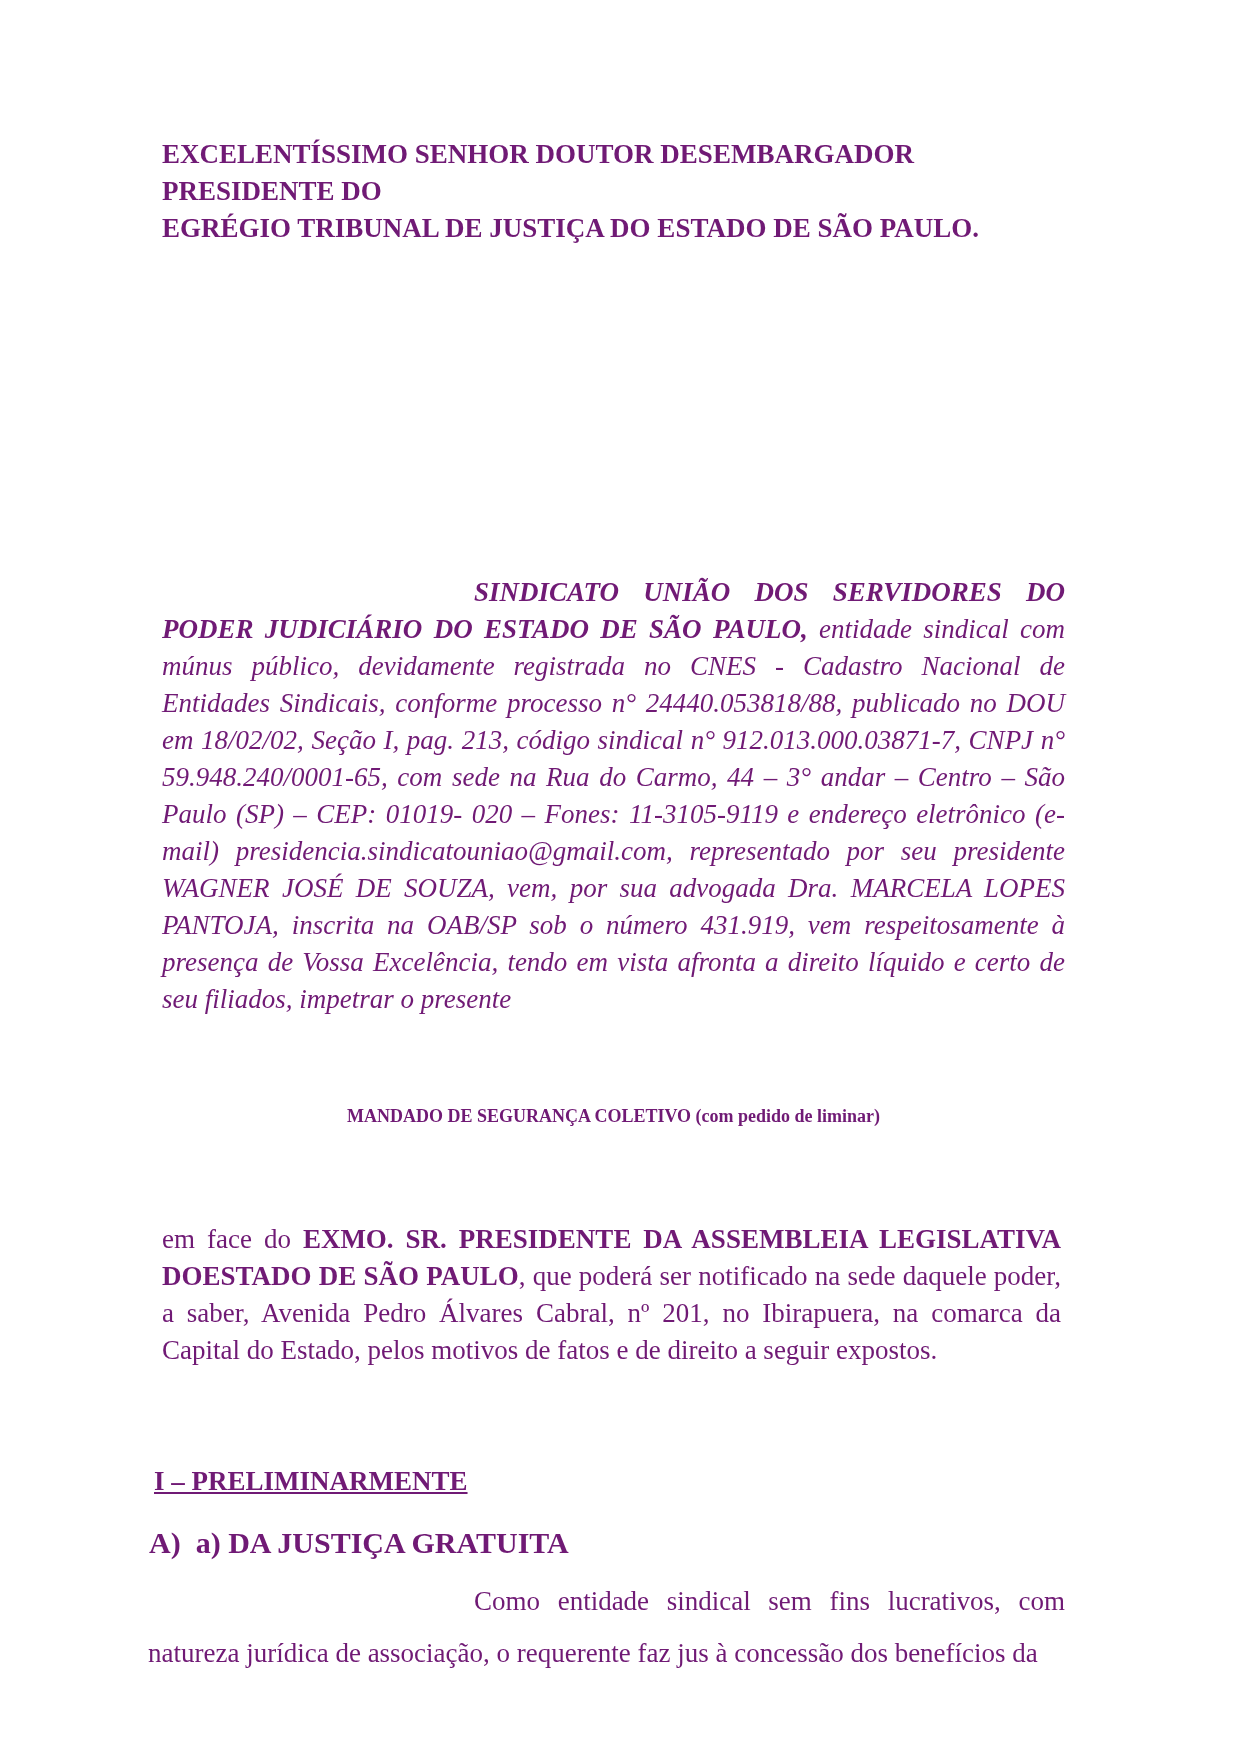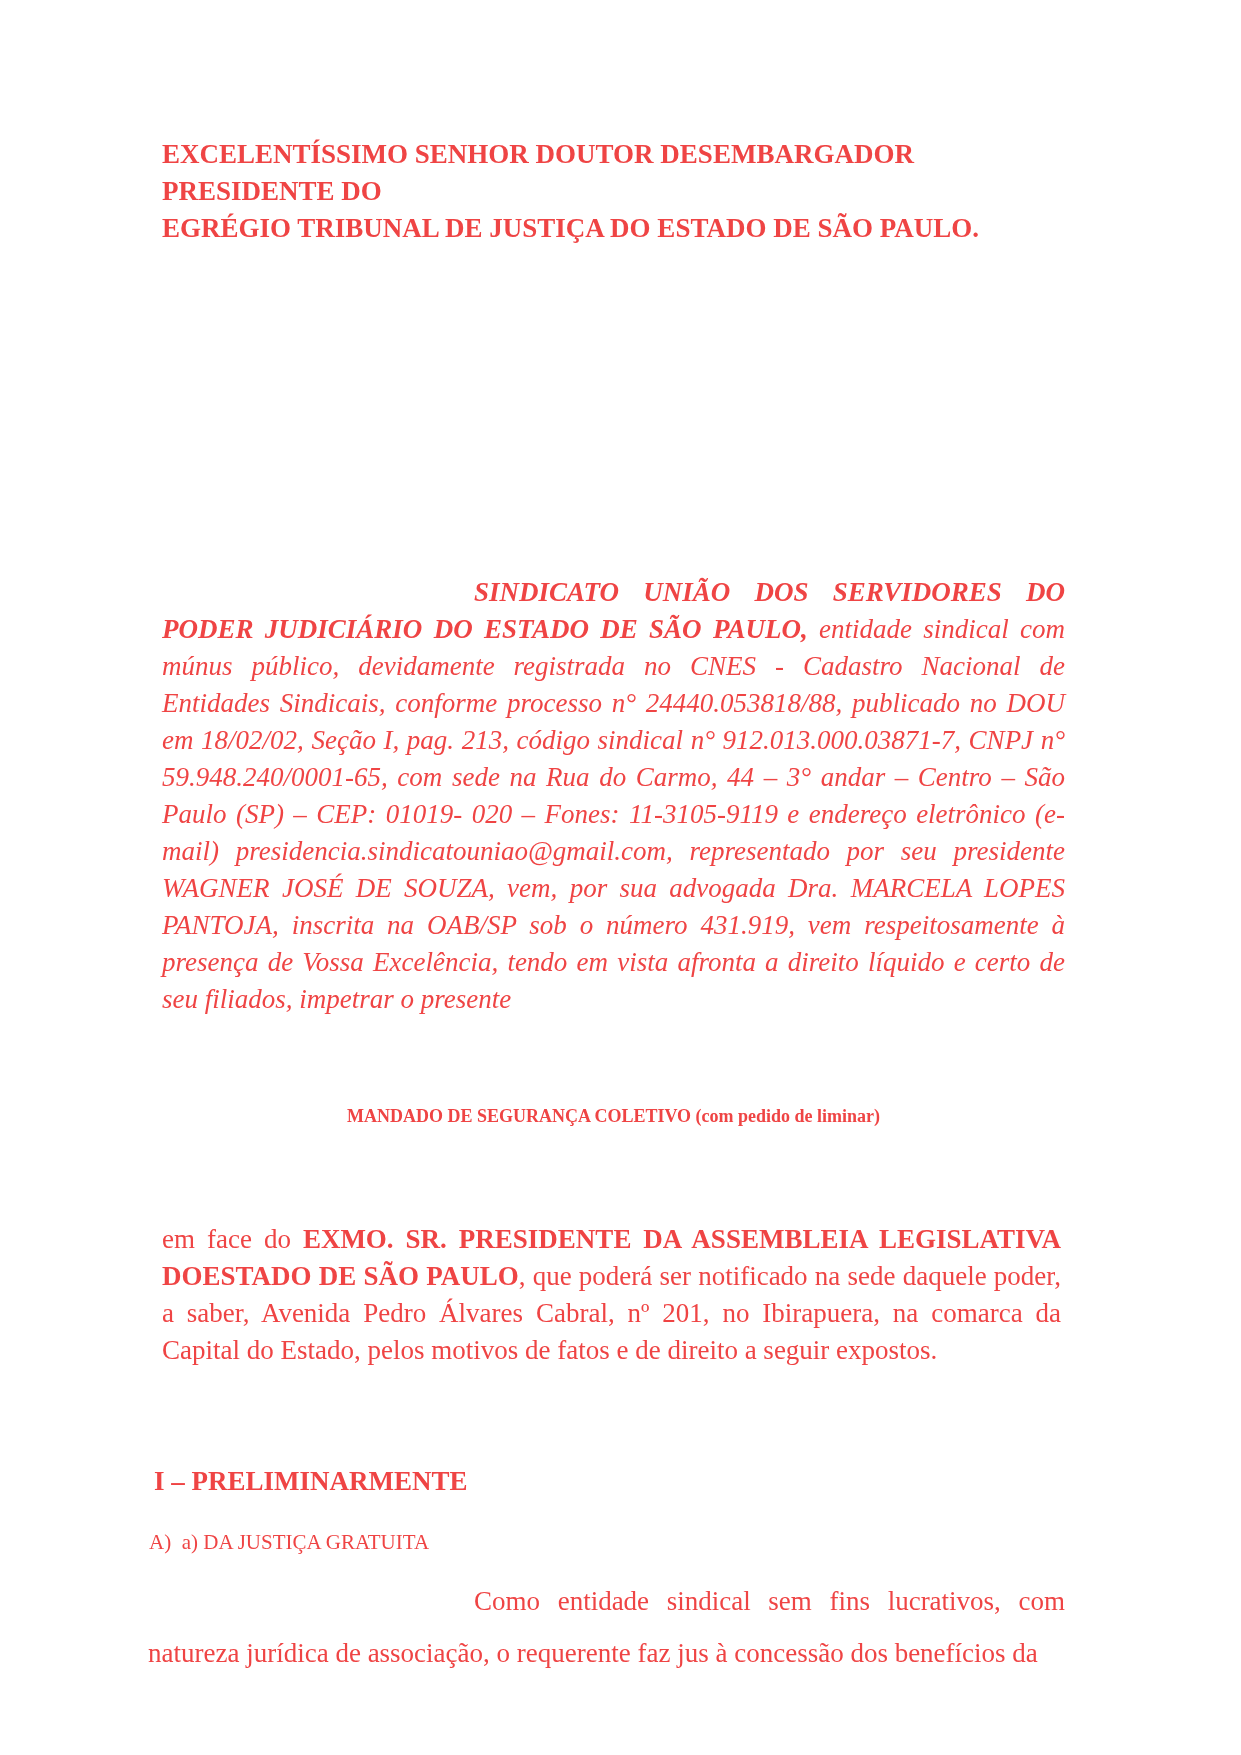--- a/index.html
+++ b/index.html
@@ -6,21 +6,21 @@
     margin: 0;
     padding: 0;
     background: #ffffff;
   }
   .page {
     position: relative;
     width: 1241px;
     height: 1755px;
     box-sizing: border-box;
     background: #ffffff;
-    color: #ef4444;
+    color: #701a75;
     font-family: "Liberation Serif", "DejaVu Serif", serif;
     font-size: 27px;
     line-height: 37px;
     padding: 136px 176px 0 162px;
     overflow: hidden;
   }
   .doc-title {
     font-weight: bold;
     text-align: left;
   }
@@ -48,25 +48,26 @@
     text-align: justify;
   }
   .respondent .bold {
     font-weight: bold;
   }
   .section-heading {
     margin: 94px 0 0 0;
     font-size: 27px;
     font-weight: bold;
     margin-left: -8px;
+    text-decoration: underline;
   }
   .subsection-heading {
     margin: 24px 0 0 0;
-    font-size: 21px;
-    font-weight: normal;
+    font-size: 30px;
+    font-weight: bold;
     margin-left: -13px;
   }
   .free-justice {
     margin: 14px 0 0 -14px;
     text-align: justify;
     text-indent: 326px;
     line-height: 52px;
   }
 </style>
 </head>

